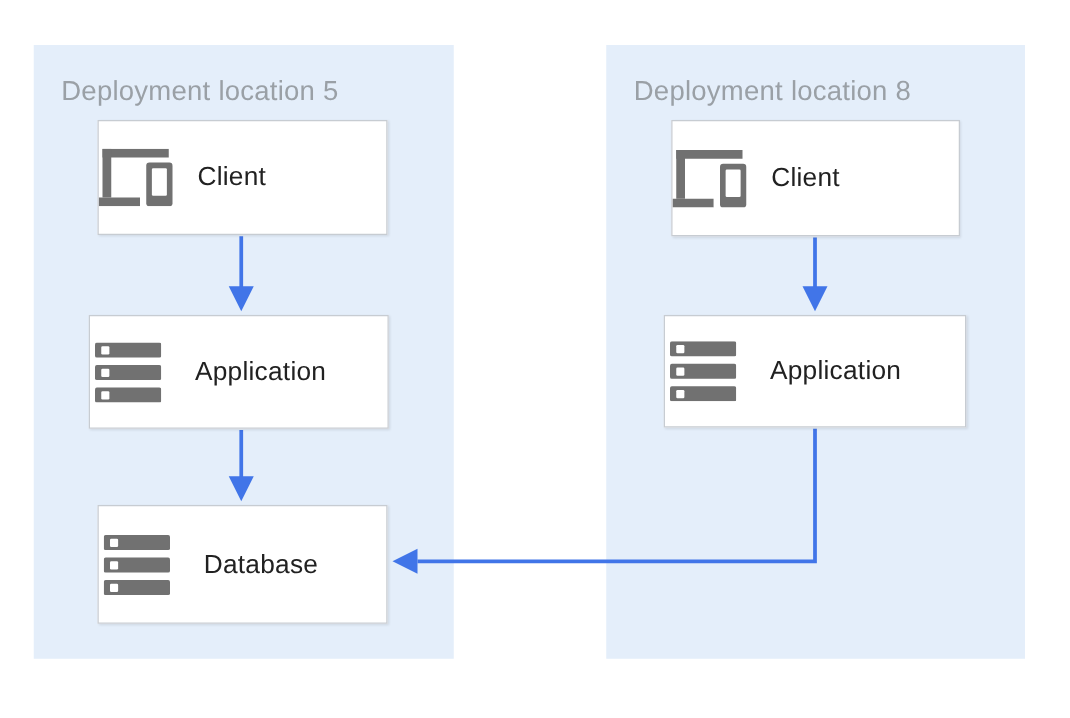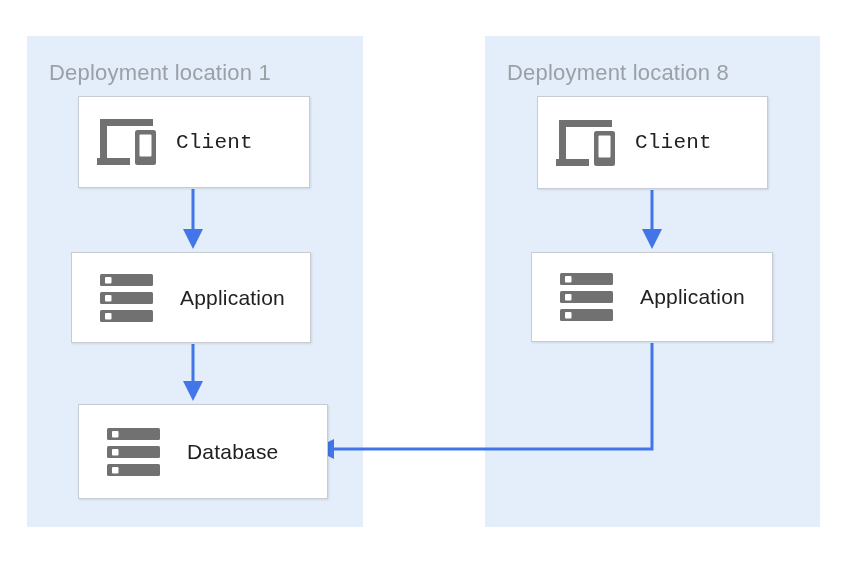--- a/index.html
+++ b/index.html
@@ -30,37 +30,37 @@
     border:1px solid var(--node-border);
     box-shadow:1px 1px 2px rgba(0,0,0,0.10);
     display:flex; align-items:center;
   }
   .node .nlabel{
     font-size:21px; color:var(--node-label); letter-spacing:0.2px;
     white-space:nowrap;
   }
   .node.client1{left:78px;  top:96px;  width:232px; height:92px;}
   .node.app1   {left:71px;  top:252px; width:240px; height:91px;}
-  .node.db1    {left:78px;  top:404px; width:250px; height:95px;}
+  .node.db1    {left:78px;  top:404px; width:232px; height:95px;}
   .node.client2{left:537px; top:96px;  width:231px; height:93px;}
   .node.app2   {left:531px; top:252px; width:242px; height:90px;}
   .icon-wrap{flex:0 0 auto; display:flex; align-items:center;}
-  .client-pad{padding-left:18px;font-family:Liberation Mono, monospace;}
+  .client-pad{}
   .client-gap{margin-left:17px;}
-  .srv-pad{padding-left:28px;}
+  .srv-pad{padding-left:4px;}
   .srv-gap{margin-left:27px;}
   .arrows{position:absolute; left:0; top:0; pointer-events:none;}
 </style>
 </head>
 <body>
 
 <div class="canvas">
 
   <div class="zone z1">
-    <div class="zone-label">Deployment location 1</div>
+    <div class="zone-label">Deployment location 5</div>
   </div>
   <div class="zone z2">
     <div class="zone-label">Deployment location 8</div>
   </div>
 
   <svg class="arrows" width="856" height="574" viewBox="0 0 856 574">
     <g stroke="var(--arrow)" fill="var(--arrow)">
       <line x1="193" y1="189" x2="193" y2="231" stroke-width="3"></line>
       <polygon points="183,229 203,229 193,249" stroke="none"></polygon>
     </g>

